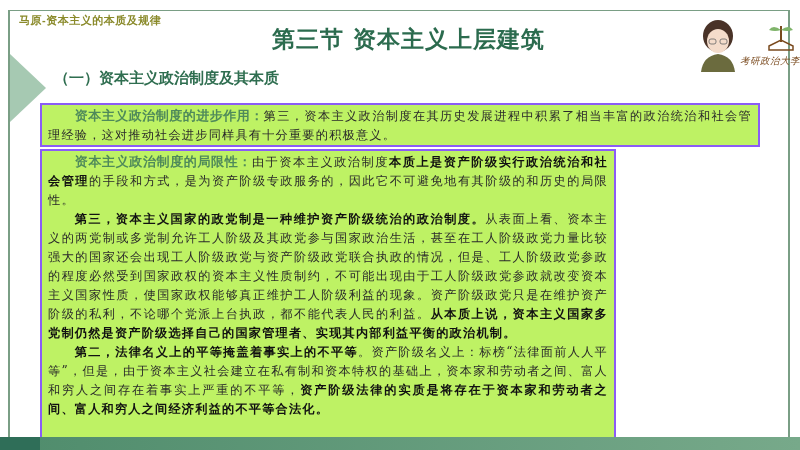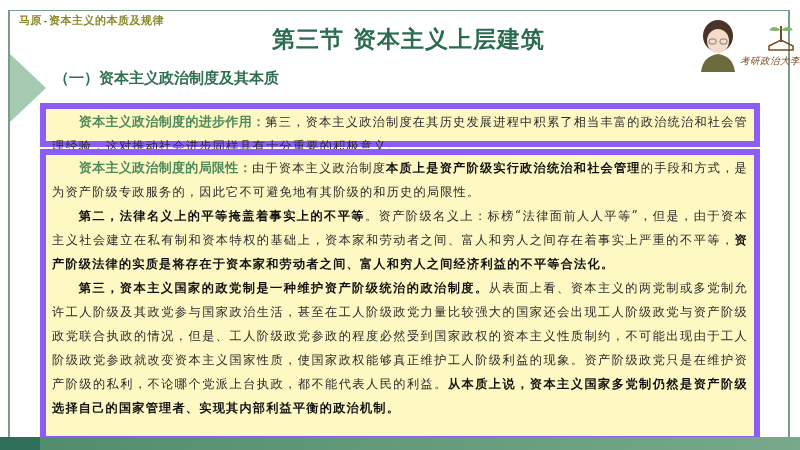--- a/index.html
+++ b/index.html
@@ -8,21 +8,21 @@
       background: #ffffff;
       font-family: "DejaVu Serif", "Liberation Serif", serif;
     }
     .frame {
       position: absolute; left: 8px; top: 10px; width: 782px; height: 440px;
       border-left: 2px solid #7a9e85; border-top: 1px solid #7a9e85; border-right: 2px solid #7a9e85;
       box-sizing: border-box;
     }
     .course-label {
       position: absolute; left: 19px; top: 13px;
-      font-family: Liberation Mono, monospace; font-size: 11px; font-weight: bold;
+      font-family: Liberation Sans, sans-serif; font-size: 11px; font-weight: bold;
       color: #8a8a2a; letter-spacing: 0.5px;
     }
     .page-title {
       position: absolute; left: 272px; top: 24px;
       font-family: "DejaVu Sans", sans-serif; font-size: 23px; font-weight: bold;
       color: #2b6b4e; letter-spacing: 1px;
     }
     .logo-area { position: absolute; left: 645px; top: 16px; width: 150px; height: 60px; }
     .avatar { position: absolute; left: 52px; top: 0; width: 42px; height: 56px; }
     .brand-text {
@@ -35,27 +35,27 @@
       position: absolute; left: 10px; top: 54px; width: 0; height: 0;
       border-top: 34px solid transparent; border-bottom: 34px solid transparent;
       border-left: 36px solid #a6c9b2;
     }
     .section-heading {
       position: absolute; left: 54px; top: 69px;
       font-family: Liberation Mono, monospace; font-size: 15px; font-weight: bold;
       color: #2f6e50;
     }
     .box {
-      position: absolute; background: #fef9c3;
-      border: 6px solid #8b5cf6; box-sizing: border-box;
-      font-size: 12.2px; line-height: 24px; color: #2a2a2a;
+      position: absolute; background: #bef264;
+      border: 2px solid #8b5cf6; box-sizing: border-box;
+      font-size: 12.2px; line-height: 19px; color: #2a2a2a;
       letter-spacing: 1.2px; text-align: justify;
     }
     .box1 { left: 40px; top: 103px; width: 720px; height: 44px; padding: 1px 6px 0 6px; }
-    .box2 { left: 40px; top: 149px; width: 720px; height: 293px; padding: 1px 6px 0 6px; }
+    .box2 { left: 40px; top: 149px; width: 576px; height: 293px; padding: 1px 6px 0 6px; }
     .green-lead {
       font-family: "DejaVu Sans", sans-serif; font-weight: bold; color: #4f8a5a;
       font-size: 13px; letter-spacing: 0.3px;
     }
     .b { font-weight: bold; color: #111; }
     p { margin: 0; text-indent: 2.2em; }
     .bottom-bar {
       position: absolute; left: 0; top: 437px; width: 800px; height: 13px;
       background: linear-gradient(to right, #4f8c6c, #77a98a);
     }
@@ -91,18 +91,18 @@
 
 <div class="section-arrow"></div>
 <div class="section-heading">（一）资本主义政治制度及其本质</div>
 
 <div class="box box1">
   <p><span class="green-lead">资本主义政治制度的进步作用</span><span class="green-lead">：</span><span>第三，资本主义政治制度在其历史发展进程中积累了相当丰富的政治统治和社会管理经验，这对推动社会进步同样具有十分重要的积极意义。</span></p>
 </div>
 
 <div class="box box2">
   <p><span class="green-lead">资本主义政治制度的局限性</span><span class="green-lead">：</span><span>由于资本主义政治制度</span><span class="b">本质上是资产阶级实行政治统治和社会管理</span><span>的手段和方式，是为资产阶级专政服务的，因此它不可避免地有其阶级的和历史的局限性。</span></p>
+  <p><span class="b">第三，资本主义国家的政党制是一种维护资产阶级统治的政治制度。</span><span>从表面上看、资本主义的两党制或多党制允许工人阶级及其政党参与国家政治生活，甚至在工人阶级政党力量比较强大的国家还会出现工人阶级政党与资产阶级政党联合执政的情况，但是、工人阶级政党参政的程度必然受到国家政权的资本主义性质制约，不可能出现由于工人阶级政党参政就改变资本主义国家性质，使国家政权能够真正维护工人阶级利益的现象。资产阶级政党只是在维护资产阶级的私利，不论哪个党派上台执政，都不能代表人民的利益。</span><span class="b">从本质上说，资本主义国家多党制仍然是资产阶级选择自己的国家管理者、实现其内部利益平衡的政治机制。</span></p>
   <p><span class="b">第二，法律名义上的平等掩盖着事实上的不平等</span><span>。资产阶级名义上：标榜“法律面前人人平等”，但是，由于资本主义社会建立在私有制和资本特权的基础上，资本家和劳动者之间、富人和穷人之间存在着事实上严重的不平等，</span><span class="b">资产阶级法律的实质是将存在于资本家和劳动者之间、富人和穷人之间经济利益的不平等合法化。</span></p>
-  <p><span class="b">第三，资本主义国家的政党制是一种维护资产阶级统治的政治制度。</span><span>从表面上看、资本主义的两党制或多党制允许工人阶级及其政党参与国家政治生活，甚至在工人阶级政党力量比较强大的国家还会出现工人阶级政党与资产阶级政党联合执政的情况，但是、工人阶级政党参政的程度必然受到国家政权的资本主义性质制约，不可能出现由于工人阶级政党参政就改变资本主义国家性质，使国家政权能够真正维护工人阶级利益的现象。资产阶级政党只是在维护资产阶级的私利，不论哪个党派上台执政，都不能代表人民的利益。</span><span class="b">从本质上说，资本主义国家多党制仍然是资产阶级选择自己的国家管理者、实现其内部利益平衡的政治机制。</span></p>
 </div>
 
 <div class="bottom-bar"></div>
 <div class="bottom-bar-dark"></div>
 
 </body></html>

